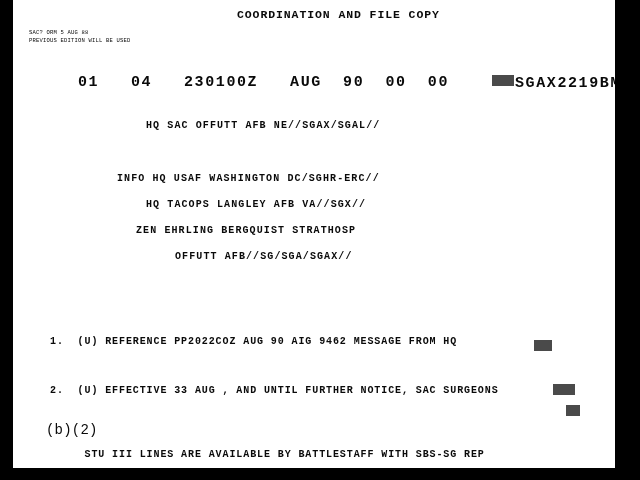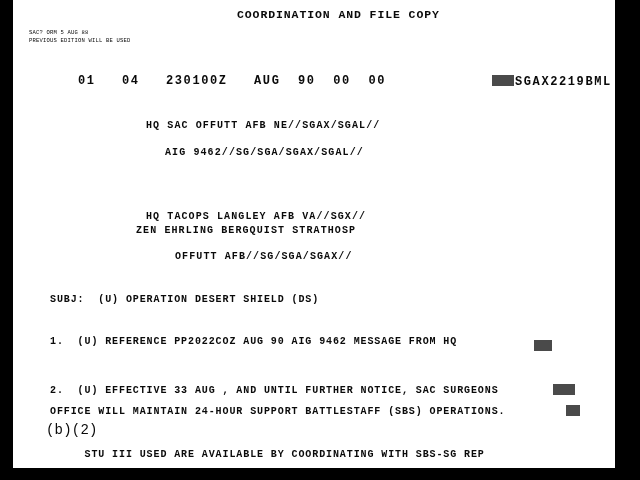--- a/index.html
+++ b/index.html
@@ -35,21 +35,21 @@
     font-size: 11.5px;
     letter-spacing: 0.9px;
     font-weight: bold;
   }
   .tiny {
     font-size: 5.5px;
     letter-spacing: 0.2px;
     font-weight: normal;
   }
   .hdr {
-    font-size: 12px;
+    font-size: 15px;
     letter-spacing: 1.6px;
     padding-left: 32px;
   }
   .body {
     font-size: 10px;
     letter-spacing: 0.9px;
   }
   .addr {
     font-size: 10px;
     letter-spacing: 1.1px;
@@ -94,38 +94,36 @@
 
     <div class="txt tiny" style="left:16px; top:29px;">SAC? ORM 5 AUG 88</div>
     <div class="txt tiny" style="left:16px; top:37px;">PREVIOUS EDITION WILL BE USED</div>
 
     <div class="txt hdr" style="left:33px; top:74px;">01   04   230100Z   AUG  90  00  00</div>
 
     <div class="txt hdr" style="left:434px; top:75px;margin-left:36px;">SGAX2219BML</div>
     <div class="smudge" style="left:479px; top:75px; width:22px; height:11px;"></div>
 
     <div class="txt addr" style="left:133px; top:120px;">HQ SAC OFFUTT AFB NE//SGAX/SGAL//</div>
-    <div class="txt addr" style="left:152px; top:147px;">AIG 9462//SG/SGA/SGAX/SGAL//</div>
-    <div class="txt addr" style="left:133px; top:199px;margin-top:12px;">HQ TACOPS LANGLEY AFB VA//SGX//</div>
+    <div class="txt addr" style="left:104px; top:173px;">INFO HQ USAF WASHINGTON DC/SGHR-ERC//</div>
+    <div class="txt addr" style="left:133px; top:199px;">HQ TACOPS LANGLEY AFB VA//SGX//</div>
     <div class="txt addr" style="left:123px; top:225px;">ZEN EHRLING BERGQUIST STRATHOSP</div>
     <div class="txt addr" style="left:162px; top:251px;">OFFUTT AFB//SG/SGA/SGAX//</div>
 
-    <div class="txt body" style="left:37px; top:294px;">SUBJ:  (U) OPERATION DESERT SHIELD (DS)</div>
 
     <div class="txt body" style="left:37px; top:336px;">1.  (U) REFERENCE PP2022COZ AUG 90 AIG 9462 MESSAGE FROM HQ</div>
     <div class="smudge" style="left:521px; top:340px; width:18px; height:11px;"></div>
 
     <div class="txt body" style="left:37px; top:385px;">2.  (U) EFFECTIVE 33 AUG , AND UNTIL FURTHER NOTICE, SAC SURGEONS</div>
     <div class="smudge" style="left:540px; top:384px; width:22px; height:11px;"></div>
-    <div class="txt body" style="left:37px; top:406px;">OFFICE WILL MAINTAIN 24-HOUR SUPPORT BATTLESTAFF (SBS) OPERATIONS.</div>
     <div class="smudge" style="left:553px; top:405px; width:14px; height:11px;"></div>
 
     <div class="txt tiny" style="left:33px; top:422px; font-size:14px;">(b)(2)</div>
 
-    <div class="txt body" style="left:37px; top:449px;">     STU III USED ARE AVAILABLE BY COORDINATING WITH SBS-SG REP</div>
+    <div class="txt body" style="left:37px; top:449px;">     STU III LINES ARE AVAILABLE BY BATTLESTAFF WITH SBS-SG REP</div>
 
     <div class="txt body" style="left:37px; top:470px;">PLEASE BE</div>
   </div>
 
   <div class="left-bar"></div>
   <div class="right-bar"></div>
   <div class="bottom-bar"></div>
 </div>
 
 </body></html>

